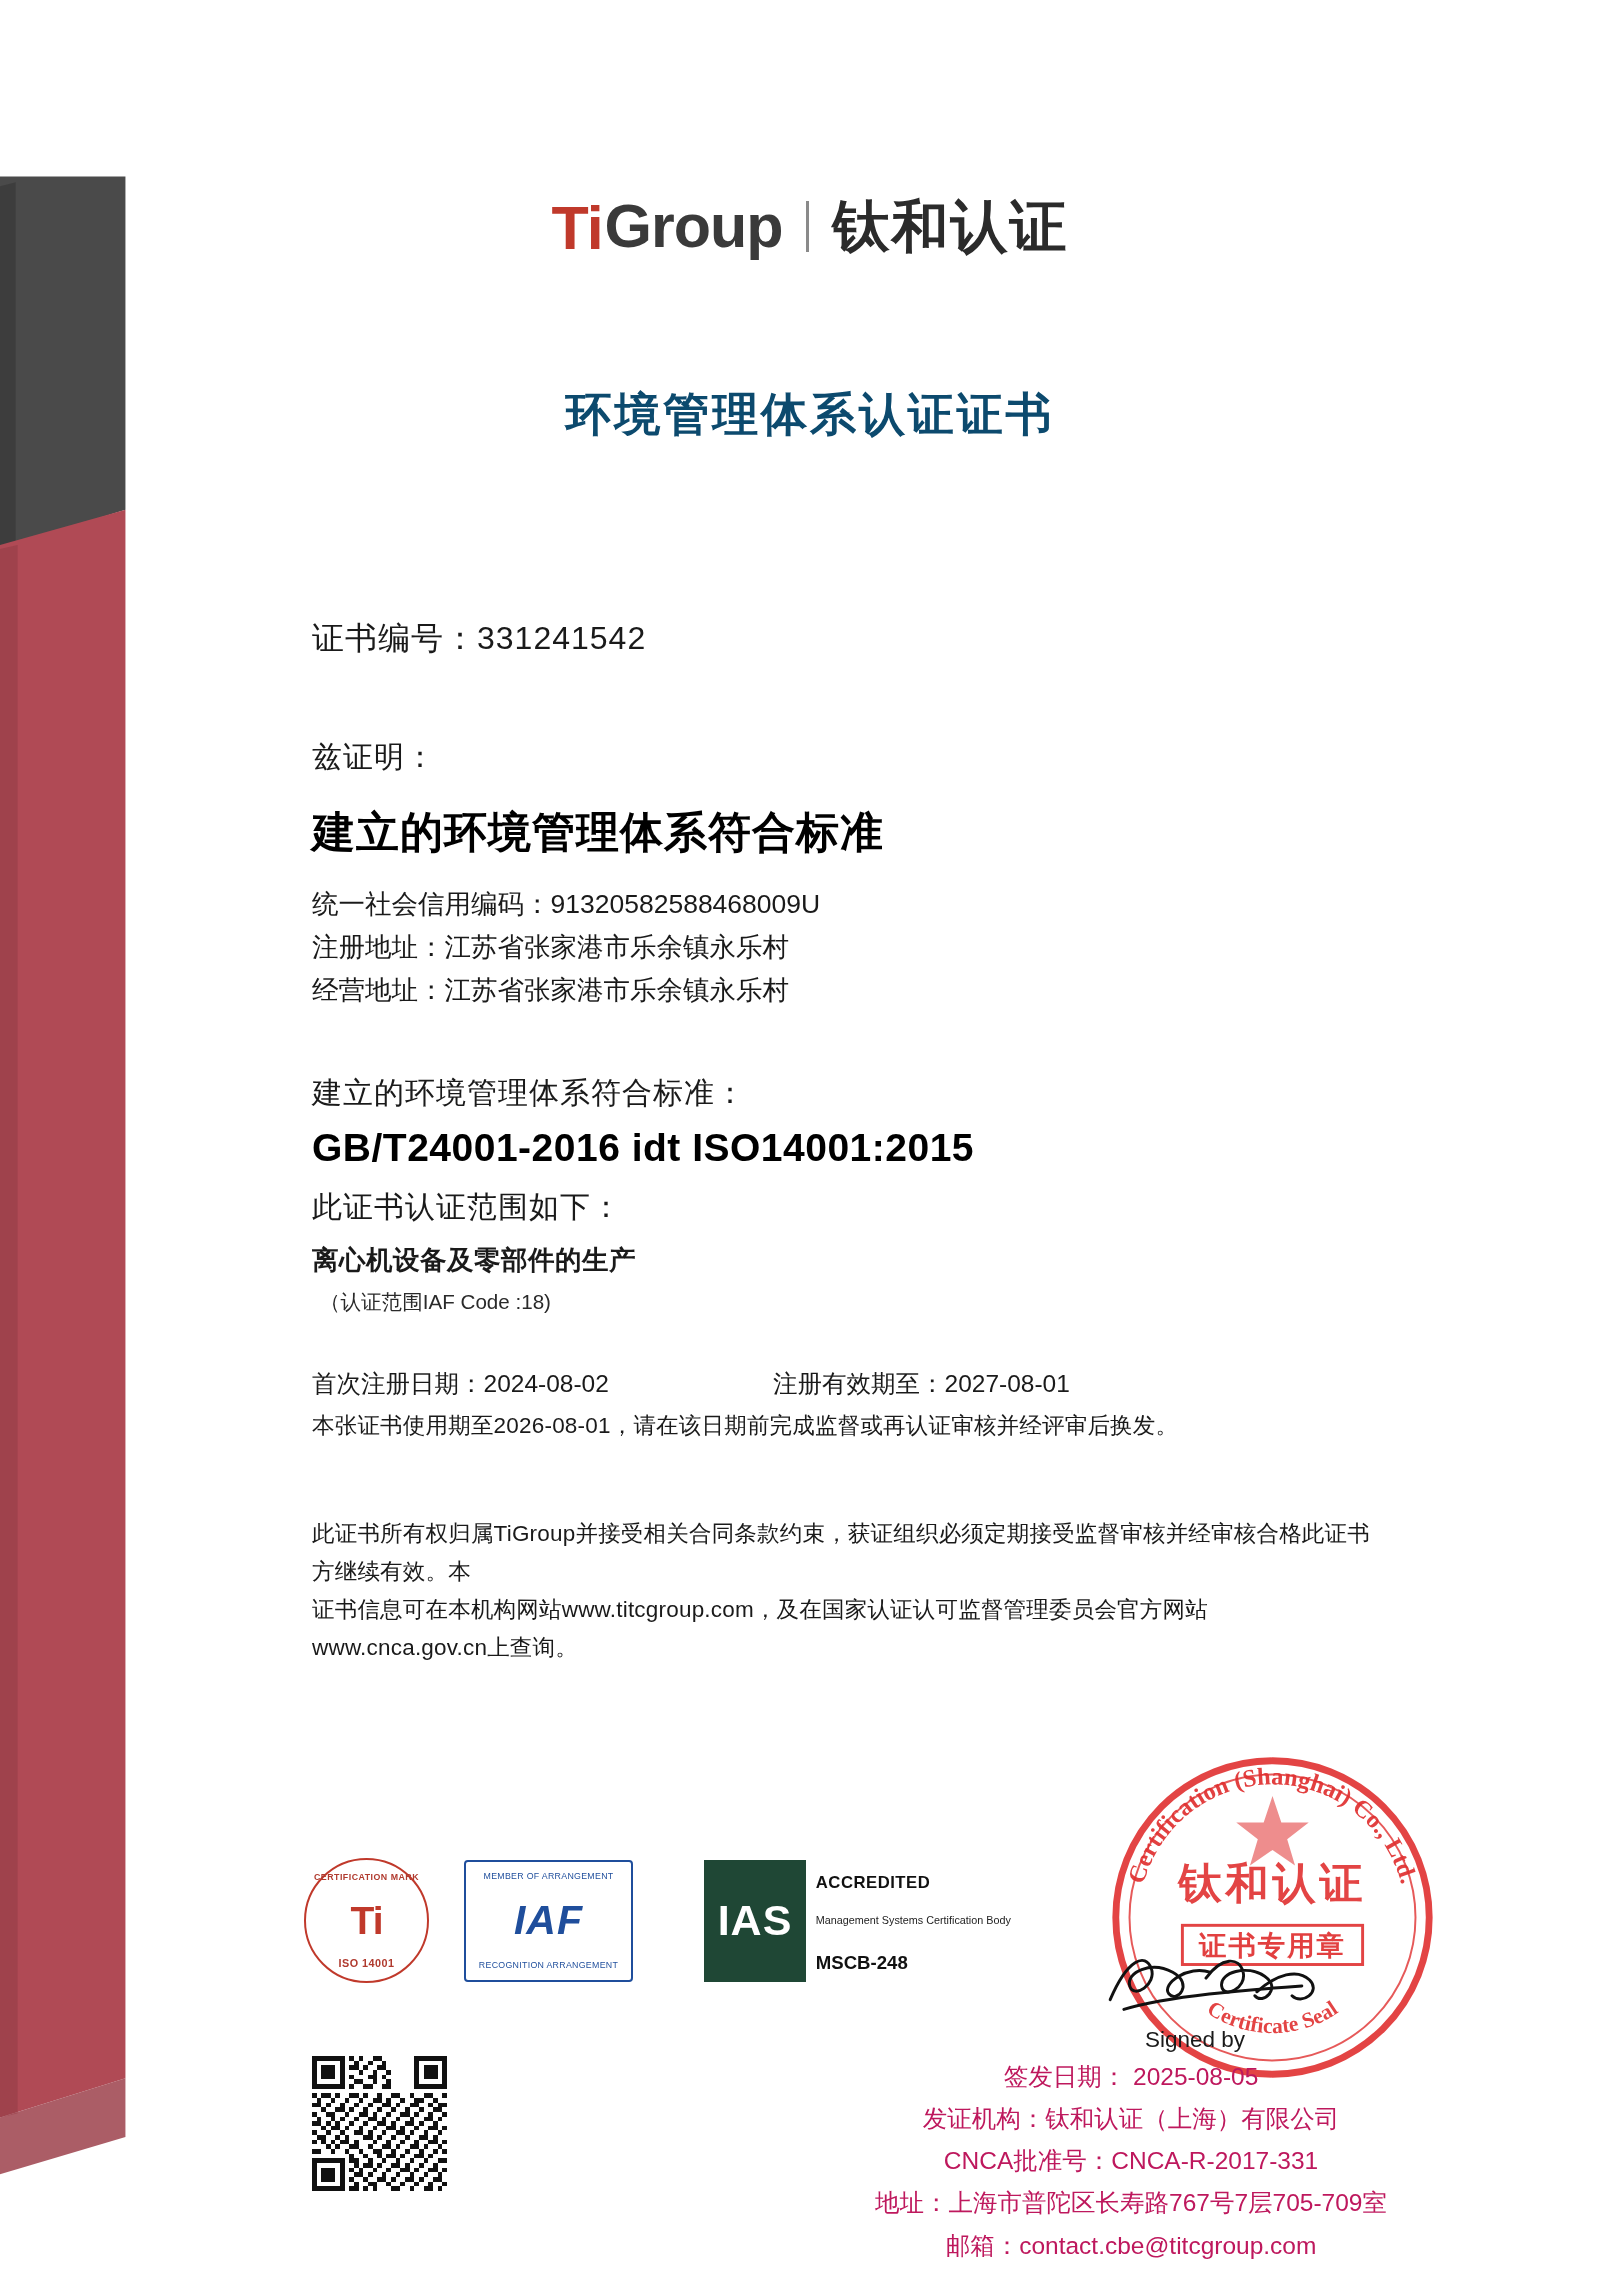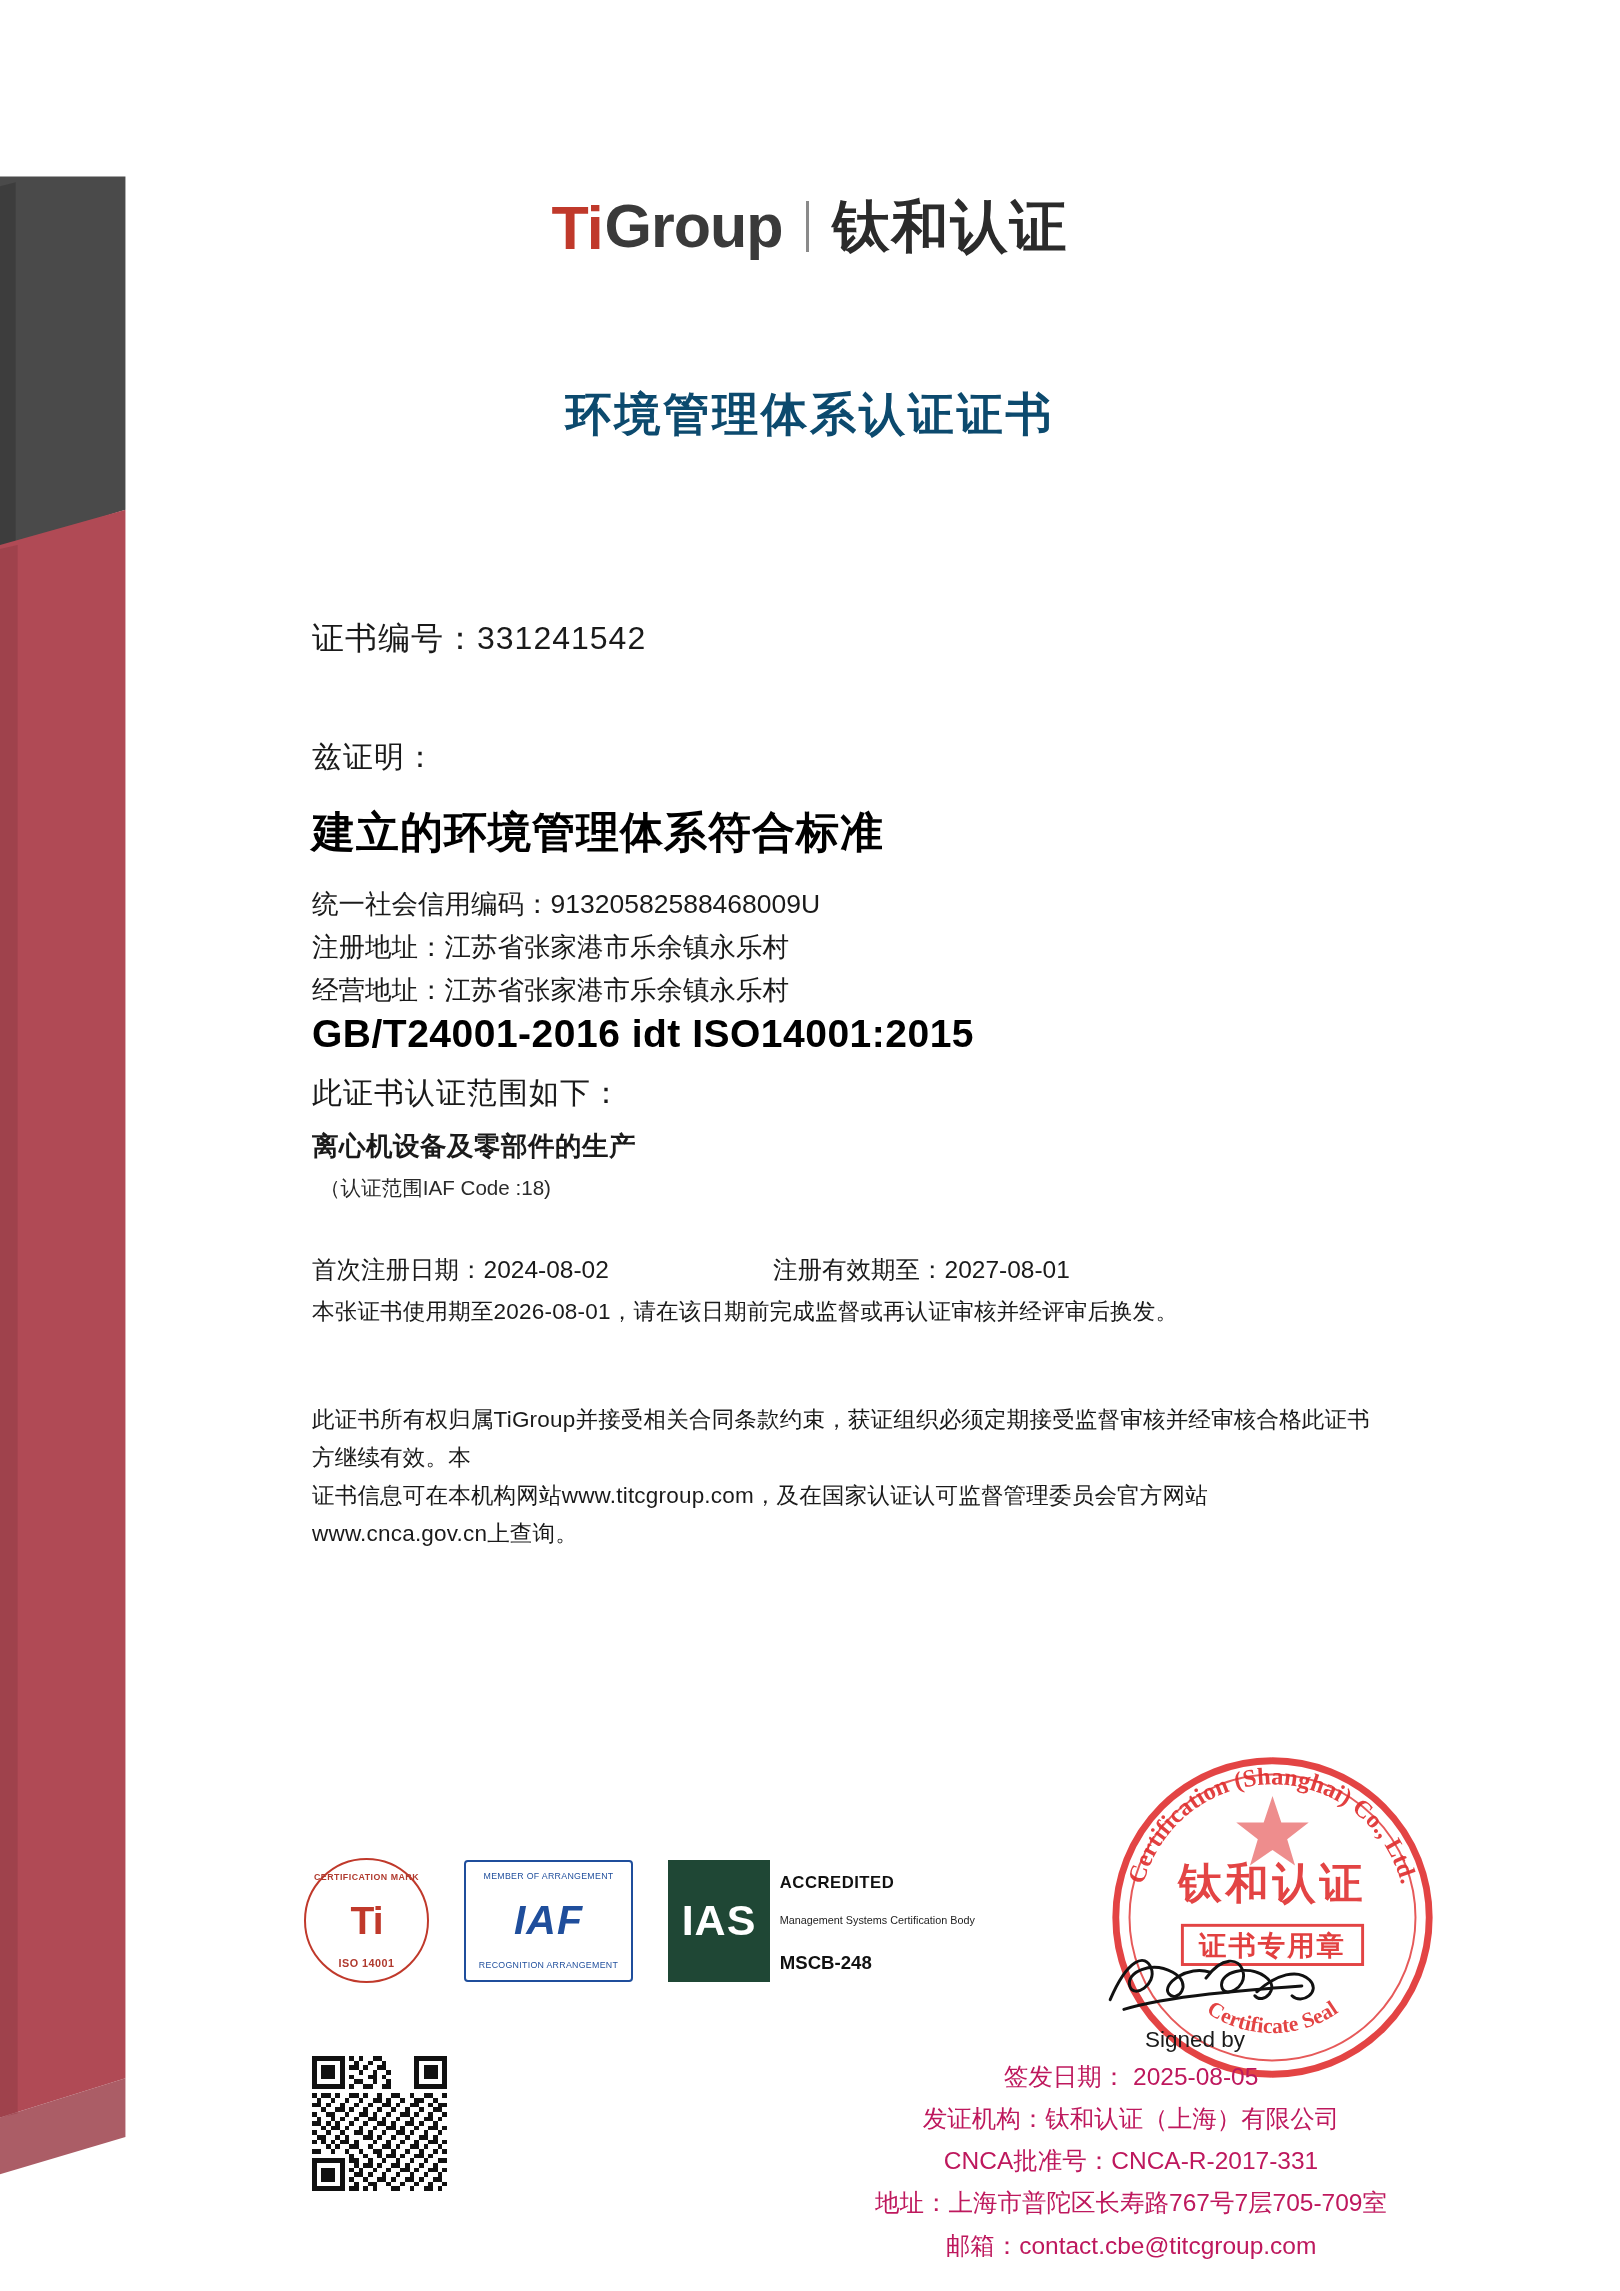--- a/index.html
+++ b/index.html
@@ -194,21 +194,21 @@
   .mark-iaf .iaf-bot { bottom: 9.8px; }
 
   .mark-ias {
     display: flex; align-items: stretch; height: 122px;
   }
   .mark-ias .ias-box {
     background: #1f4735;
     color: #fff;
     width: 102px;
     display: flex; align-items: center; justify-content: center;
-    font-size: 43px; font-weight: bold; letter-spacing: 1px;
+    font-size: 43px; font-weight: bold; letter-spacing: 1px; margin-left: 36px;
   }
   .mark-ias .ias-txt {
     padding: 13.7px 5.9px 7.8px 9.8px;
     display: flex; flex-direction: column; justify-content: space-between;
     background: #fff;
   }
   .ias-l1 { font-size: 16.7px; font-weight: bold; letter-spacing: 0.5px; color: #111; }
   .ias-l2 { font-size: 10.8px; color: #222; line-height: 1.25; }
   .ias-l3 { font-size: 18.6px; font-weight: bold; color: #111; margin-top: 3.9px; }
 
@@ -280,20 +280,21 @@
   <div class="cert-no">证书编号：331241542</div>
 
   <div class="hereby">兹证明：</div>
 
   <div class="company">建立的环境管理体系符合标准</div>
 
   <div class="meta-line">统一社会信用编码：91320582588468009U</div>
   <div class="meta-line">注册地址：江苏省张家港市乐余镇永乐村</div>
   <div class="meta-line">经营地址：江苏省张家港市乐余镇永乐村</div>
 
+  <div class="sec-label">建立的环境管理体系符合标准：</div>
   <div class="standard">GB/T24001-2016 idt ISO14001:2015</div>
 
   <div class="scope-label">此证书认证范围如下：</div>
   <div class="scope-text">离心机设备及零部件的生产</div>
   <div class="iaf-code">（认证范围IAF Code :18)</div>
 
   <div class="dates-row">
     <span class="d1">首次注册日期：2024-08-02</span>
     <span>注册有效期至：2027-08-01</span>
   </div>

